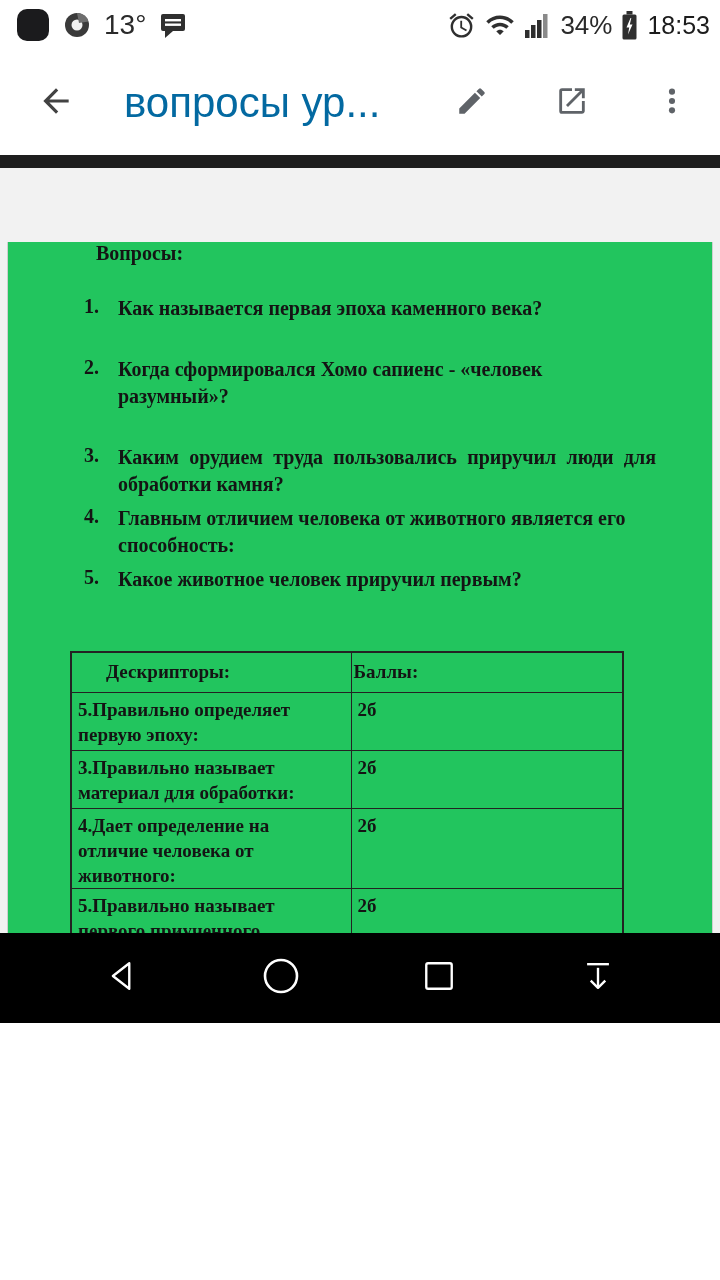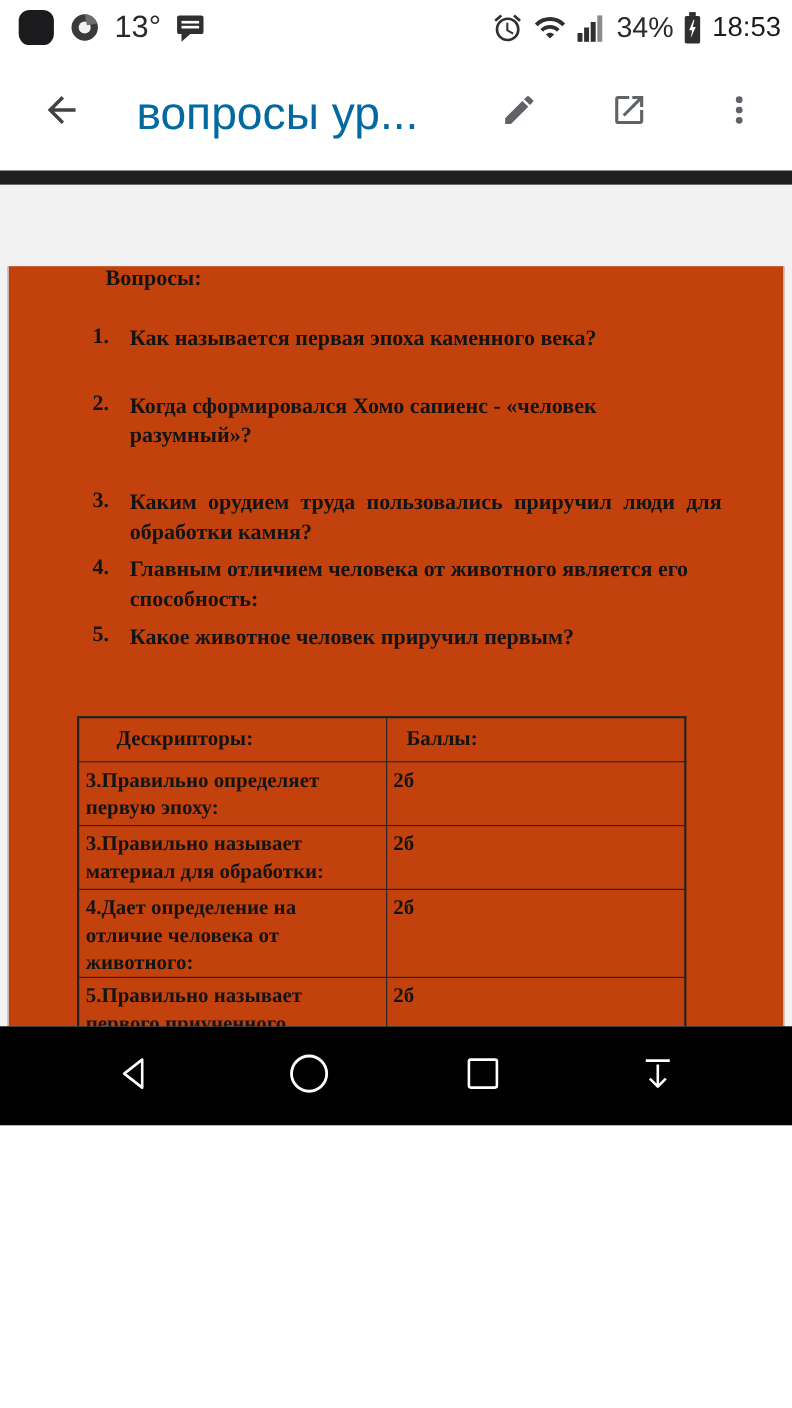--- a/index.html
+++ b/index.html
@@ -23,38 +23,38 @@
   .ab-back { width:56px; height:56px; display:flex; align-items:center; justify-content:center; }
   .ab-title { margin-left:40px; font-size:42px; color:#0369a1; flex:1 1 auto;
               white-space:nowrap; overflow:hidden; }
   .ab-actions { display:flex; align-items:center; gap:56px; }
   .ab-btn { width:44px; height:44px; display:flex; align-items:center; justify-content:center; }
 
   .dark-strip { height:13px; background:#1e1e1e; flex:none; }
 
   
   .doc { flex:1 1 auto; background:#f2f2f2; overflow:hidden; }
-  .page { height:100%; margin:0 7px; background:#c2410c;
+  .page { height:100%; margin:0 7px; background:#22c55e;
           border-left:1px solid #cfcfcf; border-right:1px solid #cfcfcf;
           font-family:"Liberation Serif", serif; font-weight:bold; color:#141414; }
   .doc-heading { margin:74px 0 0 88px; font-size:20px; }
   .questions { list-style:none; margin:30px 56px 0 76px; }
   .q-item { display:flex; margin-bottom:34px; font-size:20px; }
   .q-item:nth-child(3), .q-item:nth-child(4) { margin-bottom:7px; }
   .q-num { flex:none; width:34px; }
   .q-text { flex:1 1 auto; line-height:1.35; }
   .q-item:nth-child(3) .q-text { text-align:justify; }
 
   table.rubric { border-collapse:collapse; table-layout:fixed;
                  margin:58px 0 0 62px; width:554px;
                  font-size:19px; color:#141414; border:2px solid #232323; }
   .rubric th, .rubric td { border:1px solid #232323; }
   .rubric th { height:40px; text-align:left; vertical-align:middle; }
   .rubric th:first-child { width:280px; padding-left:34px; }
-  .rubric th:last-child  { padding-left:18px; }
+  .rubric th:last-child  { padding-left:2px; }
   .rubric td { vertical-align:top; padding:4px 8px 0 6px; line-height:1.32; }
   .rubric tbody td { height:58px; }
   .rubric tbody tr:last-child td { height:44px; }
 
   
   .nav-bar { height:90px; background:#000; flex:none; display:flex;
              align-items:center; justify-content:space-between; padding:0 96px; }
   .nav-btn { width:52px; height:52px; display:flex; align-items:center; justify-content:center; }
 </style>
 </head>
@@ -184,21 +184,21 @@
 
       <table class="rubric">
         <thead>
           <tr>
             <th>Дескрипторы:</th>
             <th>Баллы:</th>
           </tr>
         </thead>
         <tbody>
           <tr>
-            <td>3.Правильно определяет первую эпоху:</td>
+            <td>5.Правильно определяет первую эпоху:</td>
             <td>2б</td>
           </tr>
           <tr>
             <td>3.Правильно называет материал для обработки:</td>
             <td>2б</td>
           </tr>
           <tr>
             <td>4.Дает определение на отличие человека от животного:</td>
             <td>2б</td>
           </tr>

